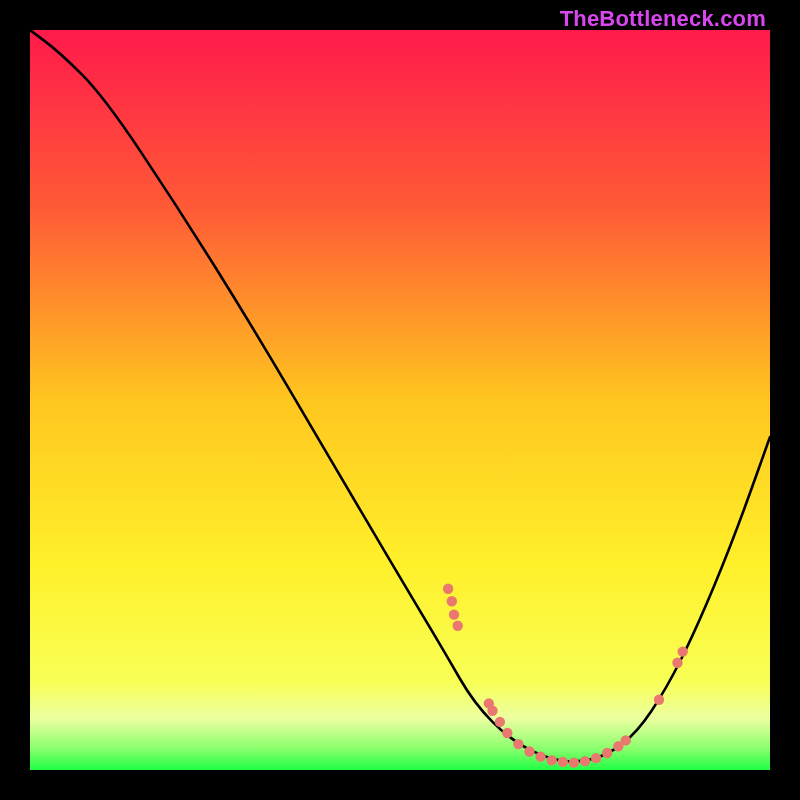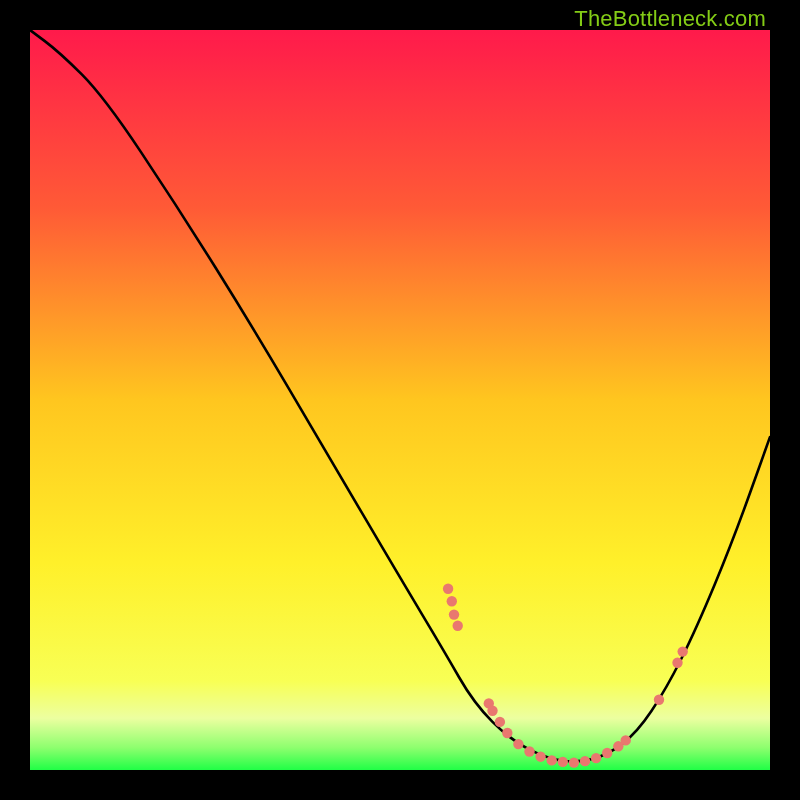--- a/index.html
+++ b/index.html
@@ -23,23 +23,23 @@
     position: absolute;
     left: 0;
     top: 0;
     width: 740px;
     height: 740px;
   }
   .watermark {
     position: absolute;
     top: 6px;
     right: 34px;
-    color: #84cc16;
+    color: #d946ef;
     font-size: 22px;
-    font-weight: 400;
+    font-weight: 700;
     letter-spacing: 0.2px;
     user-select: none;
   }
   svg {
     display: block;
   }
 </style>
 </head>
 <body>
 

